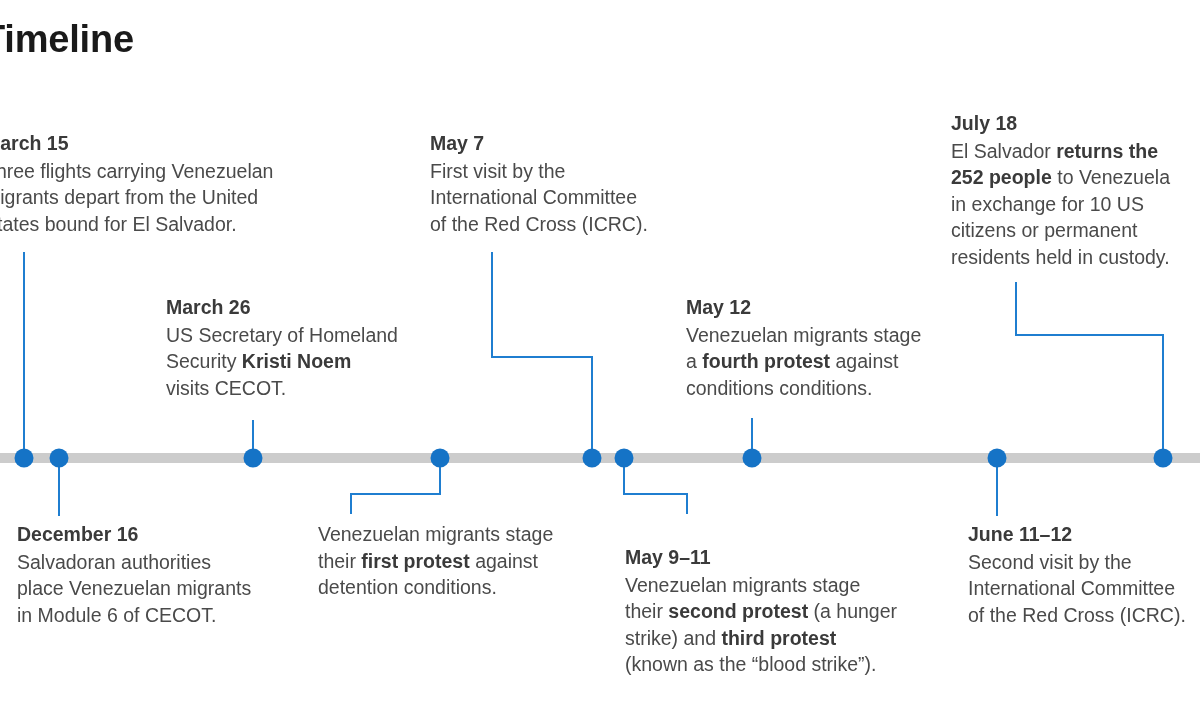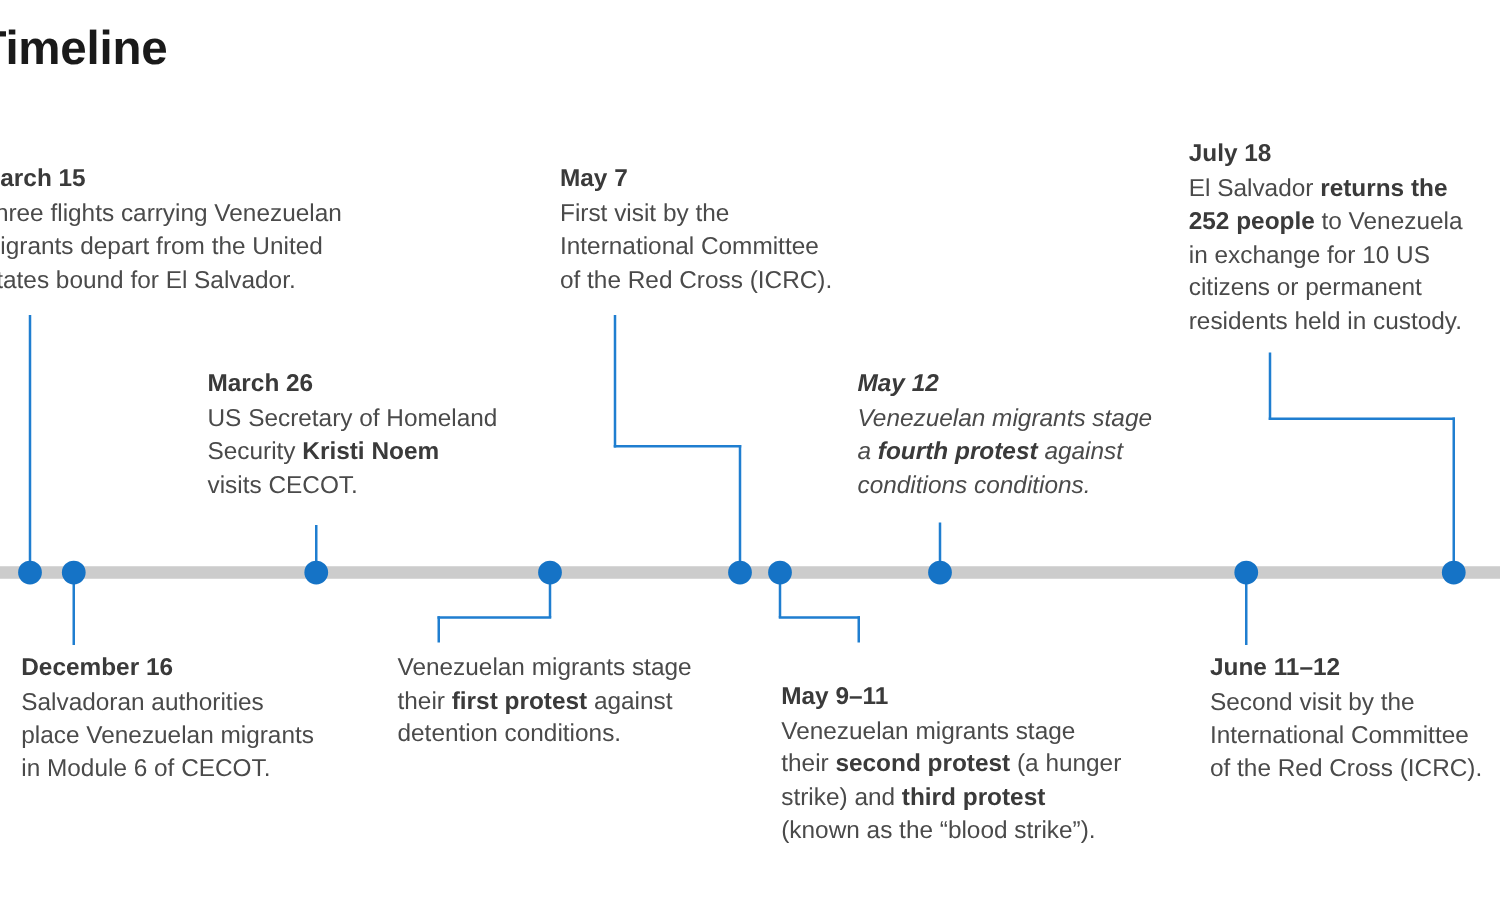--- a/index.html
+++ b/index.html
@@ -139,28 +139,28 @@
 States bound for El Salvador.</span></span>
   </div>
 
   <div class="event" style="left:166px; top:294px; width:285px;">
     <span class="ev-date">March 26</span>
     <span class="ev-body"><span>US Secretary of Homeland
 Security </span><b>Kristi Noem</b><span>
 visits CECOT.</span></span>
   </div>
 
-  <div class="event" style="left:448px; top:130px; width:265px;">
+  <div class="event" style="left:430px; top:130px; width:265px;">
     <span class="ev-date">May 7</span>
     <span class="ev-body"><span>First visit by the
 International Committee
 of the Red Cross (ICRC).</span></span>
   </div>
 
-  <div class="event" style="left:686px; top:294px; width:290px;font-style:italic;">
+  <div class="event" style="left:686px; top:294px; width:290px;">
     <span class="ev-date">May 12</span>
     <span class="ev-body"><span>Venezuelan migrants stage
 a </span><b>fourth protest</b><span> against
 conditions conditions.</span></span>
   </div>
 
   <div class="event" style="left:951px; top:110px; width:268px;">
     <span class="ev-date">July 18</span>
     <span class="ev-body"><span>El Salvador </span><b>returns the
 252 people</b><span> to Venezuela

